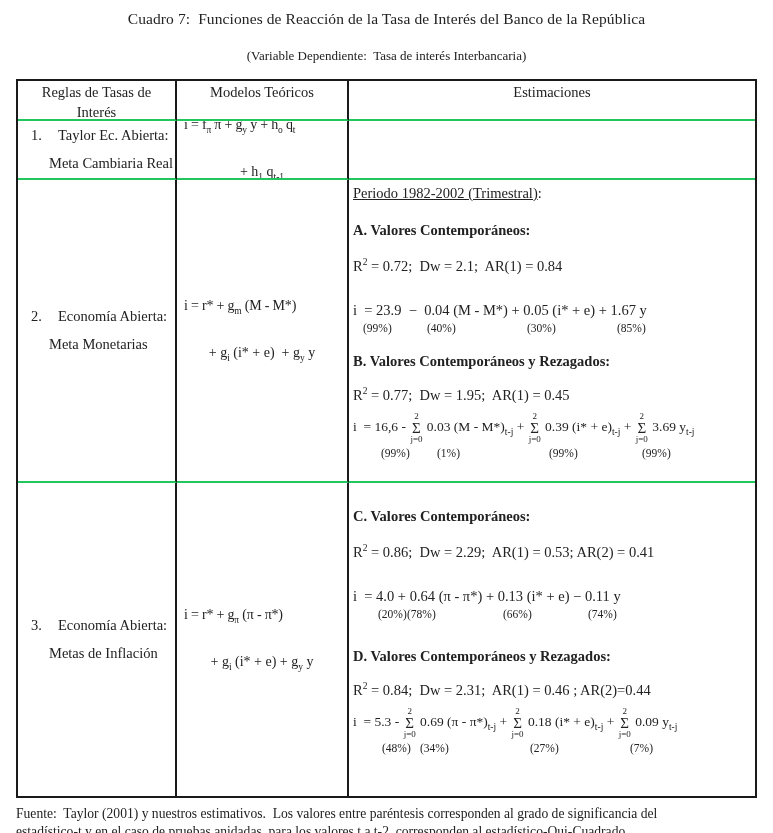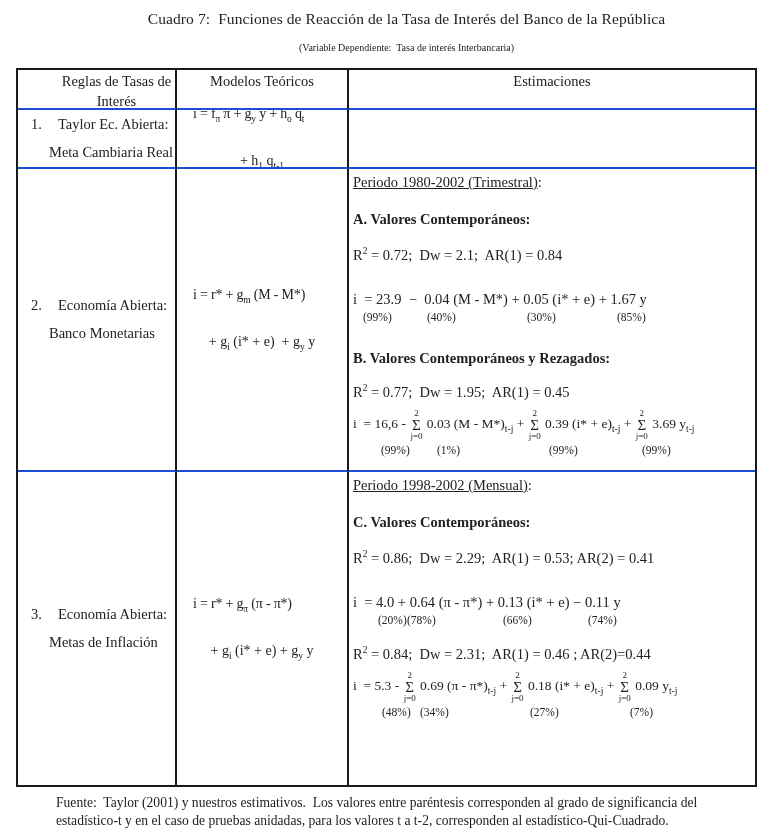--- a/index.html
+++ b/index.html
@@ -1,34 +1,34 @@
 <!DOCTYPE html>
 <html><head>
 <meta charset="utf-8">
 <style>
   html,body{margin:0;padding:0;background:#ffffff;}
   body{width:773px;height:833px;font-family:"Liberation Serif","DejaVu Serif",serif;color:#222;overflow:hidden;}
-  .pre{white-space:pre-wrap;padding-left:40px;}
+  .pre{white-space:pre-wrap;}
   .title{margin-top:10px;text-align:center;font-size:15.5px;letter-spacing:0.1px;}
-  .subtitle{margin-top:14px;text-align:center;font-size:10px;}
+  .subtitle{margin-top:20px;text-align:center;font-size:13px;}
   .tbl{margin:15px 0 0 16px;width:741px;border:2px solid #1a1a1a;display:grid;
        grid-template-columns:159px 172px auto;grid-template-rows:40px 59px 303px 313px;
        box-sizing:border-box;}
   .cell{box-sizing:border-box;overflow:hidden;}
   .br{border-right:2px solid #1a1a1a;}
-  .bb{border-bottom:2px solid #1d4ed8;}
+  .bb{border-bottom:2px solid #22c55e;}
   .hc{font-size:14.5px;text-align:center;padding-top:2px;line-height:1.35;}
   
   .rule{display:flex;flex-direction:column;justify-content:center;font-size:14.5px;padding-left:13px;}
   .rline1{display:flex;}
   .rnum{display:inline-block;width:27px;}
   .rline2{margin-left:18px;margin-top:11px;}
   
   .model{display:flex;flex-direction:column;justify-content:center;font-size:14px;}
-  .model .m1{align-self:flex-start;padding-left:16px;letter-spacing:-0.2px;}
+  .model .m1{align-self:flex-start;padding-left:7px;letter-spacing:-0.2px;}
   .model .m2{align-self:center;margin-top:29px;}
   
   .est{font-size:14.5px;padding:5px 2px 0 4px;display:flex;flex-direction:column;align-items:flex-start;}
   .period{margin-top:0;}
   .ul{text-decoration:underline;}
   .slabel{font-weight:bold;margin-top:20px;}
   .stats{margin-top:18px;}
   .eq{margin-top:27px;}
   .eq.big{font-size:13.5px;line-height:1;margin-top:8px;}
   .math{white-space:pre;}
@@ -40,21 +40,21 @@
   .pcts{position:relative;height:15px;width:100%;margin-top:3px;font-size:11.5px;}
   .pcts span{position:absolute;top:0;}
   .pcts-a span:nth-child(1){left:10px}.pcts-a span:nth-child(2){left:74px}
   .pcts-a span:nth-child(3){left:174px}.pcts-a span:nth-child(4){left:264px}
   .pcts-b span:nth-child(1){left:28px}.pcts-b span:nth-child(2){left:84px}
   .pcts-b span:nth-child(3){left:196px}.pcts-b span:nth-child(4){left:289px}
   .pcts-c span:nth-child(1){left:25px}.pcts-c span:nth-child(2){left:54px}
   .pcts-c span:nth-child(3){left:150px}.pcts-c span:nth-child(4){left:235px}
   .pcts-d span:nth-child(1){left:29px}.pcts-d span:nth-child(2){left:67px}
   .pcts-d span:nth-child(3){left:177px}.pcts-d span:nth-child(4){left:277px}
-  .mt-b{margin-top:24px;}
+  .mt-b{margin-top:16px;}
   .mt-d{margin-top:25px;}
   .stats2{margin-top:16px;}
   .footnote{margin:7px 0 0 16px;width:745px;font-size:13.6px;line-height:1.35;}
 </style>
 </head>
 <body>
 
 <div>
   <div class="title pre">Cuadro 7:  Funciones de Reacción de la Tasa de Interés del Banco de la República</div>
   <div class="subtitle pre">(Variable Dependiente:  Tasa de interés Interbancaria)</div>
@@ -77,28 +77,28 @@
       <div class="m1 math">i = f<sub>π</sub> π + g<sub>y</sub> y + h<sub>o</sub> q<sub>t</sub></div>
       <div class="m2 math">+ h<sub>1</sub> q<sub>t-1</sub></div>
     </div>
     <div class="cell bb"></div>
 
     <div class="cell br bb rule">
       <div class="rline1">
         <span class="rnum">2.</span>
           <span>Economía Abierta:</span>
       </div>
-      <div class="rline2">Banco Monetarias</div>
+      <div class="rline2">Meta Monetarias</div>
     </div>
     <div class="cell br bb model">
       <div class="m1 math">i = r* + g<sub>m</sub> (M - M*)</div>
       <div class="m2 math">+ g<sub>i</sub> (i* + e)  + g<sub>y</sub> y</div>
     </div>
     <div class="cell bb est">
-      <div class="period"><span class="ul">Periodo 1980-2002 (Trimestral)</span><span>:</span></div>
+      <div class="period"><span class="ul">Periodo 1982-2002 (Trimestral)</span><span>:</span></div>
       <div class="slabel">A.  Valores Contemporáneos:</div>
       <div class="stats math">R<sup>2</sup> = 0.72;  Dw = 2.1;  AR(1) = 0.84</div>
       <div class="eq math">i  = 23.9  −  0.04 (M - M*) + 0.05 (i* + e) + 1.67 y</div>
       <div class="pcts pcts-a">
         <span>(99%)</span>
         <span>(40%)</span>
         <span>(30%)</span>
         <span>(85%)</span>
       </div>
       <div class="slabel mt-b">B.  Valores Contemporáneos y Rezagados:</div>
@@ -117,30 +117,30 @@
         <span class="rnum">3.</span>
           <span>Economía Abierta:</span>
       </div>
       <div class="rline2">Metas de Inflación</div>
     </div>
     <div class="cell br model">
       <div class="m1 math">i = r* + g<sub>π</sub> (π - π*)</div>
       <div class="m2 math">+ g<sub>i</sub> (i* + e) + g<sub>y</sub> y</div>
     </div>
     <div class="cell est">
-      <div class="period"><span class="ul">Periodo 1998-2002 (Mensual)</span><span>:</span></div>
       <div class="slabel">C.  Valores Contemporáneos:</div>
       <div class="stats math">R<sup>2</sup> = 0.86;  Dw = 2.29;  AR(1) = 0.53; AR(2) = 0.41</div>
       <div class="eq math">i  = 4.0 + 0.64 (π - π*) + 0.13 (i* + e) − 0.11 y</div>
       <div class="pcts pcts-c">
         <span>(20%)</span>
         <span>(78%)</span>
         <span>(66%)</span>
         <span>(74%)</span>
       </div>
+      <div class="slabel mt-d">D.  Valores Contemporáneos y Rezagados:</div>
       <div class="stats stats2 math">R<sup>2</sup> = 0.84;  Dw = 2.31;  AR(1) = 0.46 ; AR(2)=0.44</div>
       <div class="eq big math">i  = 5.3 - <span class="sig"><span class="slim">2</span><span class="smid">Σ</span><span class="slim">j=0</span></span> 0.69 (π - π*)<sub>t-j</sub> + <span class="sig"><span class="slim">2</span><span class="smid">Σ</span><span class="slim">j=0</span></span> 0.18 (i* + e)<sub>t-j</sub> + <span class="sig"><span class="slim">2</span><span class="smid">Σ</span><span class="slim">j=0</span></span> 0.09 y<sub>t-j</sub></div>
       <div class="pcts pcts-d">
         <span>(48%)</span>
         <span>(34%)</span>
         <span>(27%)</span>
         <span>(7%)</span>
       </div>
     </div>
   </div>

